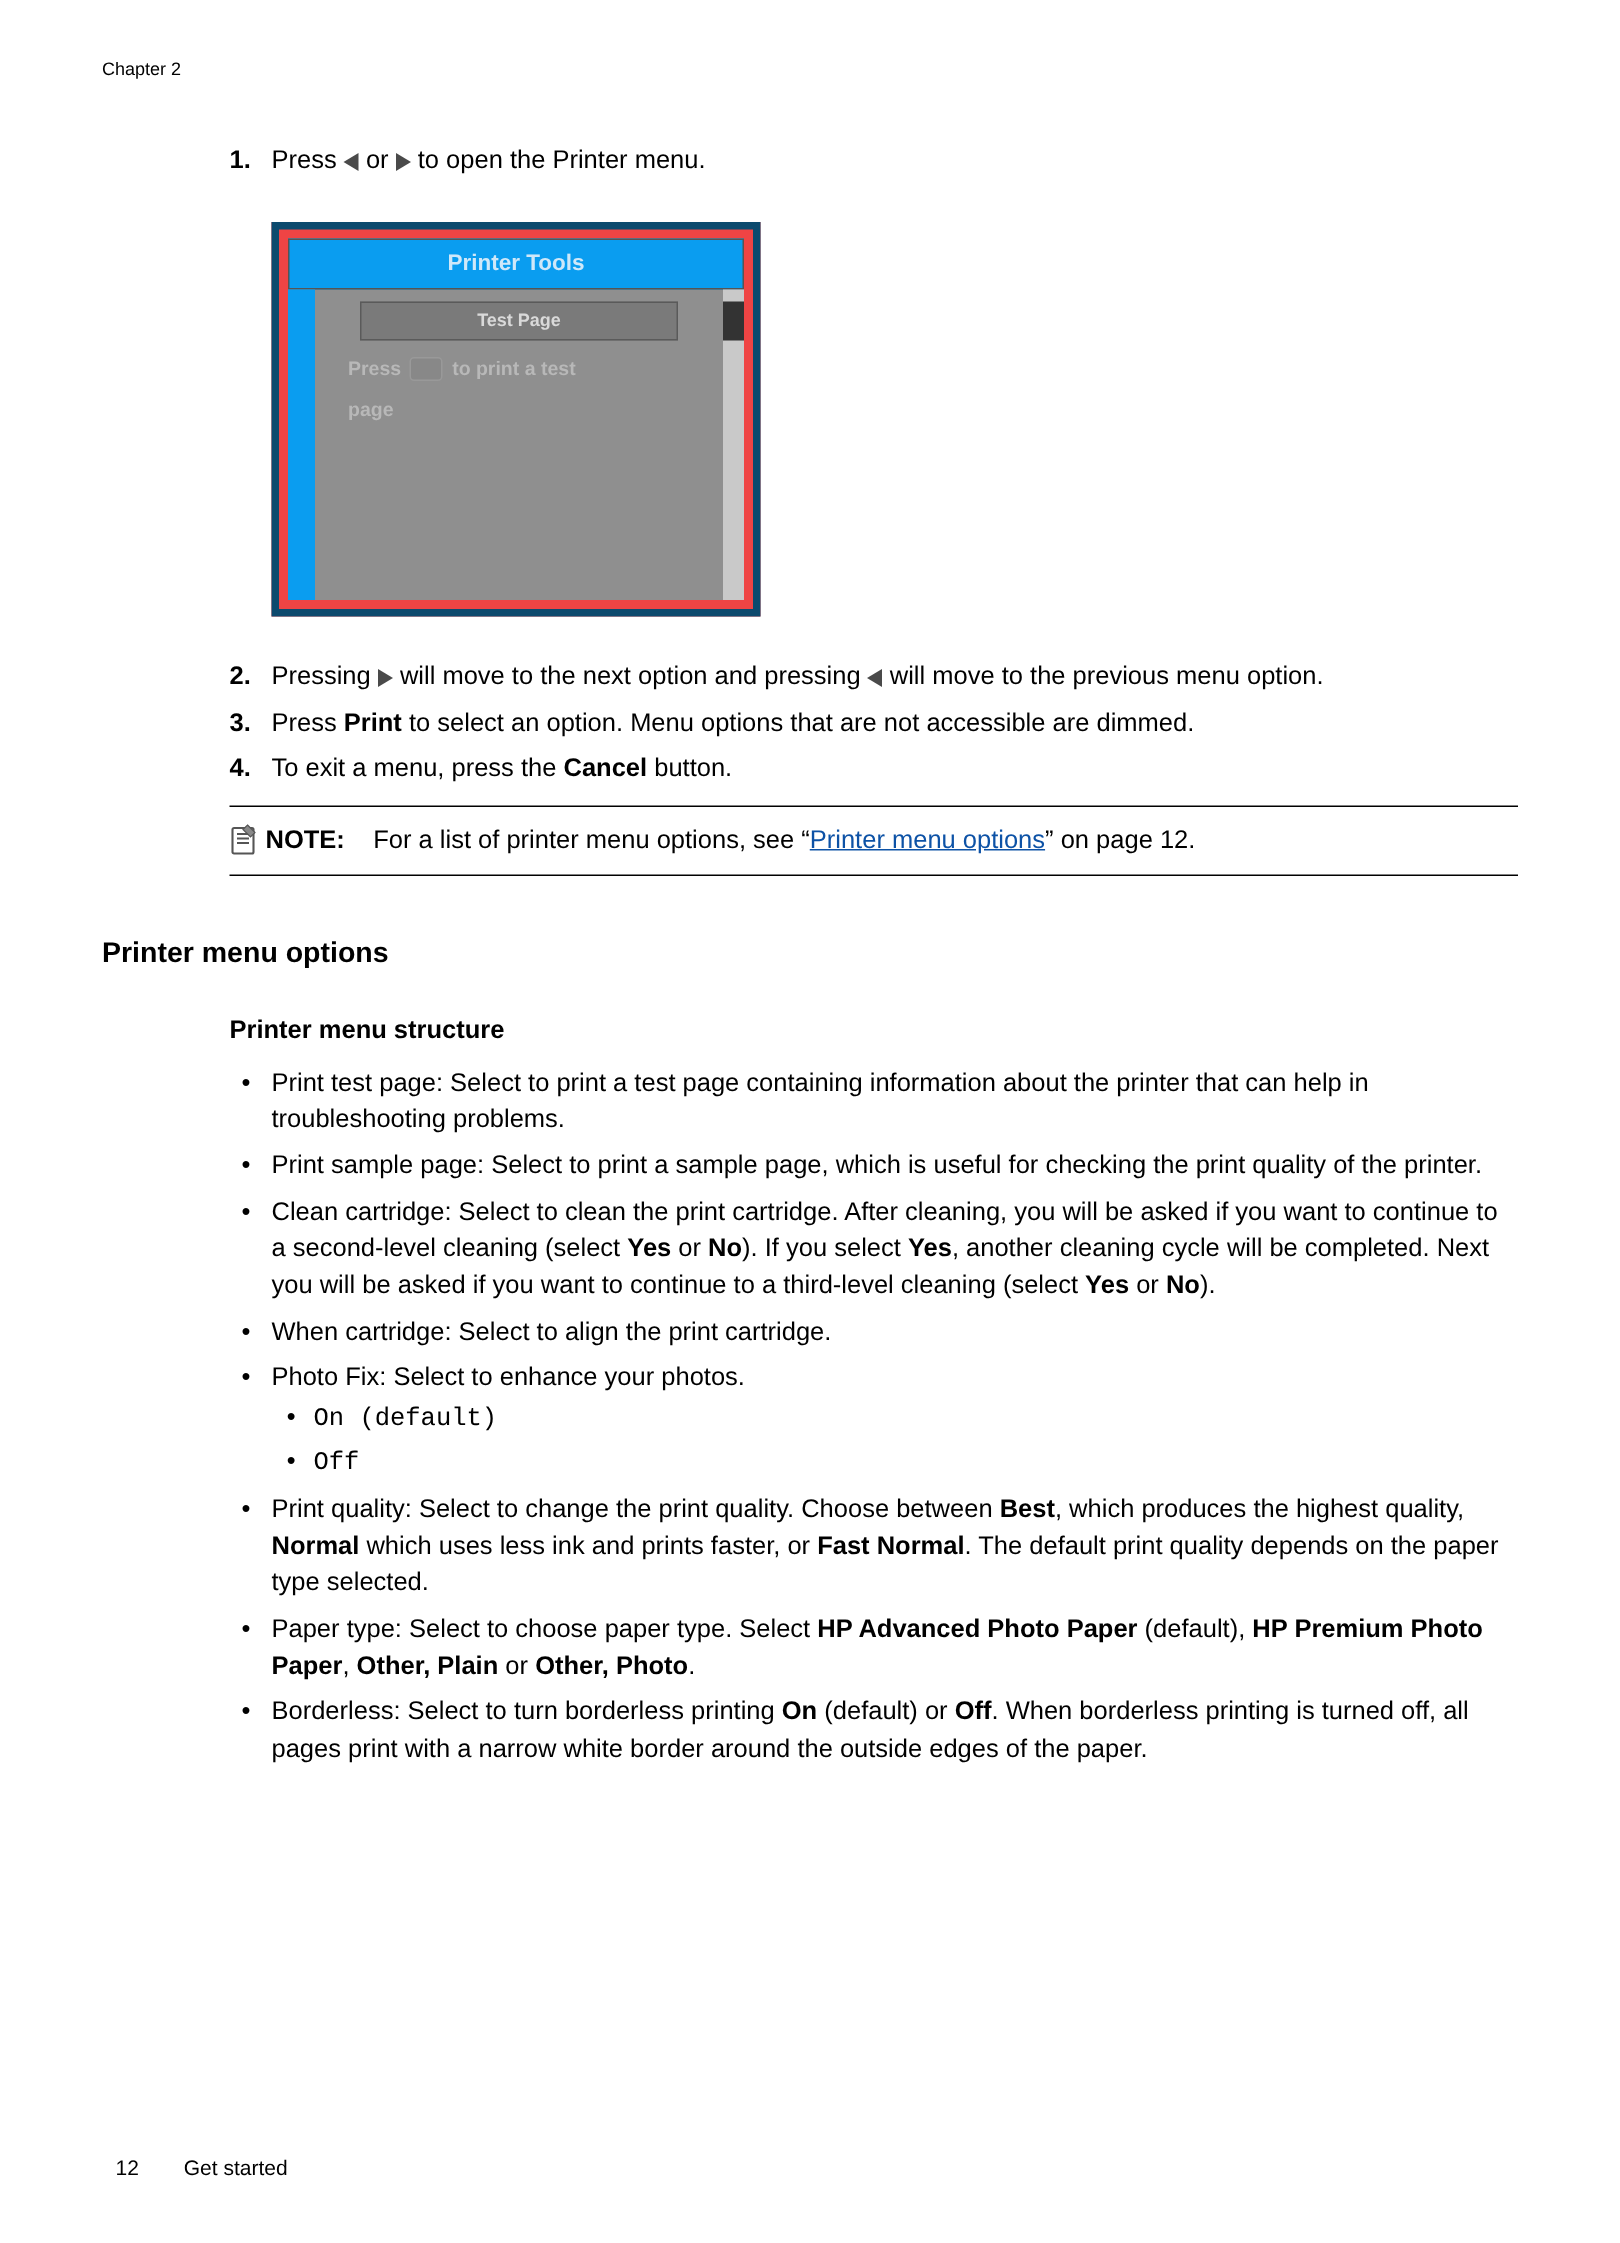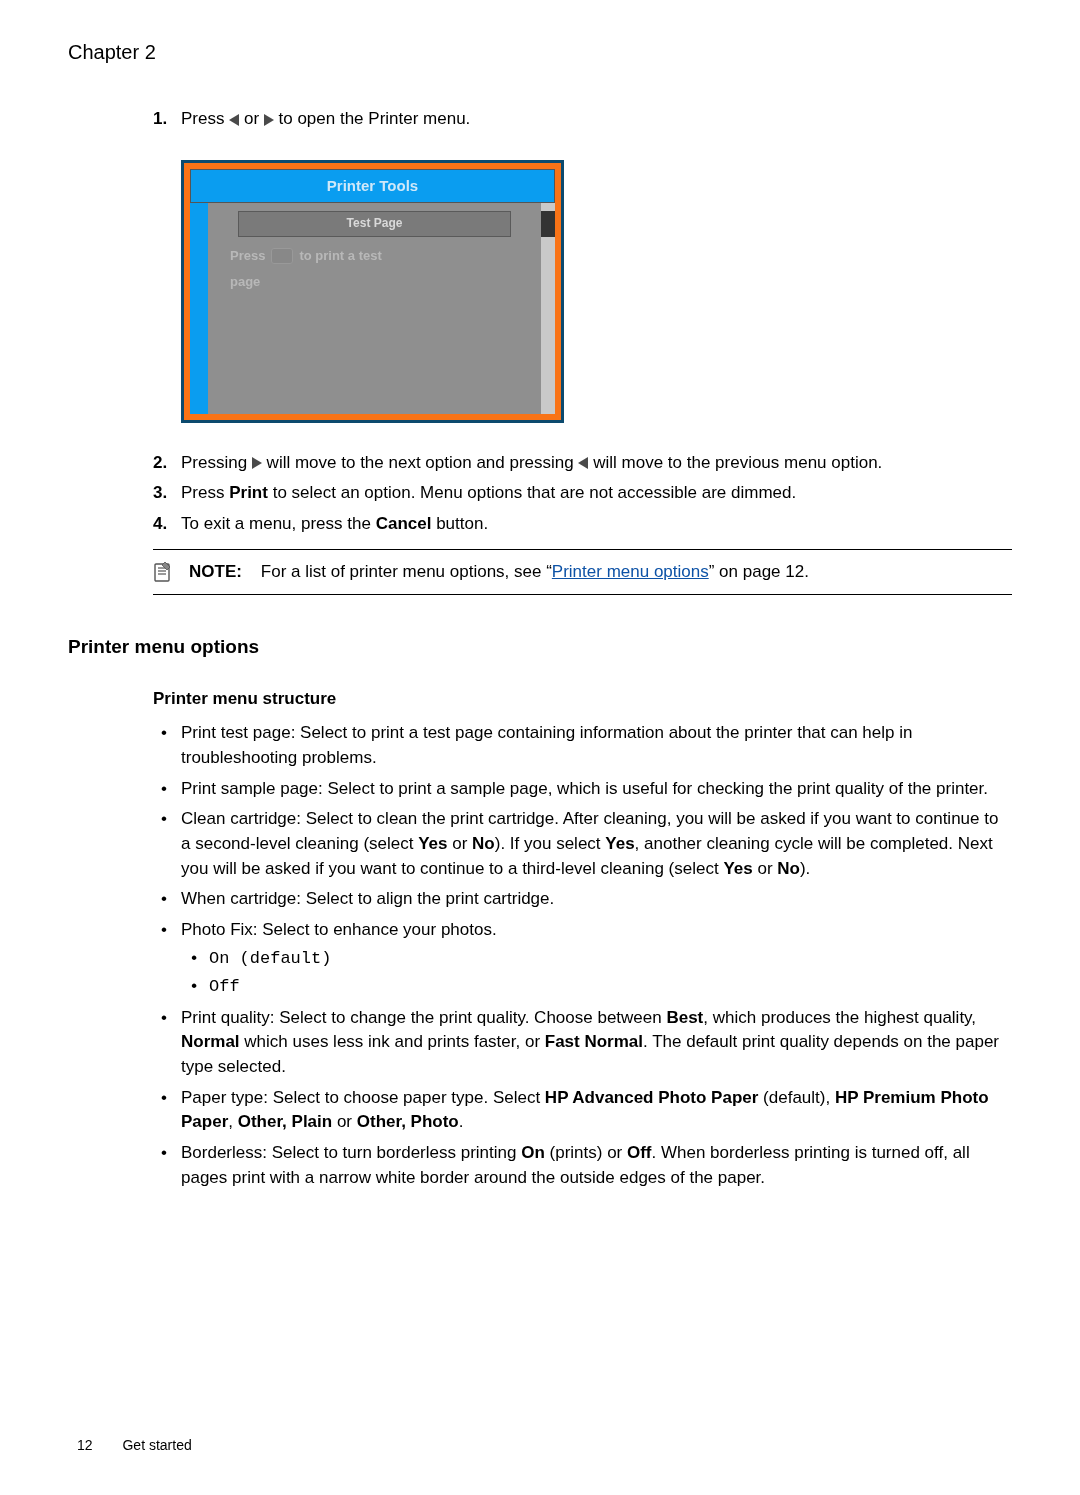--- a/index.html
+++ b/index.html
@@ -8,21 +8,21 @@
       font-size: 17px;
       line-height: 1.45;
       color: #000;
       background: #fff;
       width: 1080px;
       height: 1495px;
       position: relative;
       padding: 38px 68px 38px 68px;
     }
     .chapter-label {
-      font-size: 20px;
+      font-size: 12px;
       margin-bottom: 40px;
     }
     .content {
       margin-left: 85px;
       margin-right: 0;
     }
     ol.steps {
       list-style: none;
       counter-reset: step;
     }
@@ -47,25 +47,25 @@
       border-top: 6px solid transparent;
       border-bottom: 6px solid transparent;
       border-right: 10px solid #4a4a4a;
     }
     .tri-right {
       border-top: 6px solid transparent;
       border-bottom: 6px solid transparent;
       border-left: 10px solid #4a4a4a;
     }
     .printer-screen {
-      width: 383px;
+      width: 326px;
       height: 263px;
       margin: 28px 0 28px 0;
-      background: #f97316;
-      border: 3px solid #0c4a6e;
+      background: #ef4444;
+      border: 5px solid #0c4a6e;
       position: relative;
       padding: 6px;
     }
     .ps-inner {
       background: #8f8f8f;
       width: 100%;
       height: 100%;
       position: relative;
     }
     .ps-titlebar {
@@ -134,21 +134,21 @@
       border: 1px solid #999;
       border-radius: 3px;
       background: #888;
     }
     .note-box {
       border-top: 1px solid #000;
       border-bottom: 1px solid #000;
       margin-top: 12px;
       padding: 10px 0 10px 0;
       display: flex;
-      gap: 16px;
+      gap: 4px;
       align-items: flex-start;
     }
     .note-icon-svg {
       flex-shrink: 0;
       margin-top: 1px;
     }
     .note-text b { font-weight: bold; }
     .xref {
       color: #0d52a6;
       text-decoration: underline;
@@ -304,21 +304,21 @@
         <li>Off</li>
       </ul>
     </li>
     <li>
       <span class="opt-name">Print quality</span><span>: Select to change the print quality. Choose between </span><b>Best</b><span>, which produces the highest quality, </span><b>Normal</b><span> which uses less ink and prints faster, or </span><b>Fast Normal</b><span>. The default print quality depends on the paper type selected.</span>
     </li>
     <li>
       <span class="opt-name">Paper type</span><span>: Select to choose paper type. Select </span><b>HP Advanced Photo Paper</b><span> (default), </span><b>HP Premium Photo Paper</b><span>, </span><b>Other, Plain</b><span> or </span><b>Other, Photo</b><span>.</span>
     </li>
     <li>
-      <span class="opt-name">Borderless</span><span>: Select to turn borderless printing </span><b>On</b><span> (prints) or </span><b>Off</b><span>. When borderless printing is turned off, all pages print with a narrow white border around the outside edges of the paper.</span>
+      <span class="opt-name">Borderless</span><span>: Select to turn borderless printing </span><b>On</b><span> (default) or </span><b>Off</b><span>. When borderless printing is turned off, all pages print with a narrow white border around the outside edges of the paper.</span>
     </li>
   </ul>
 </div>
 
 <div class="footer">
   <span class="pn">12</span>
   <span>Get started</span>
 </div>
 
 </body></html>

